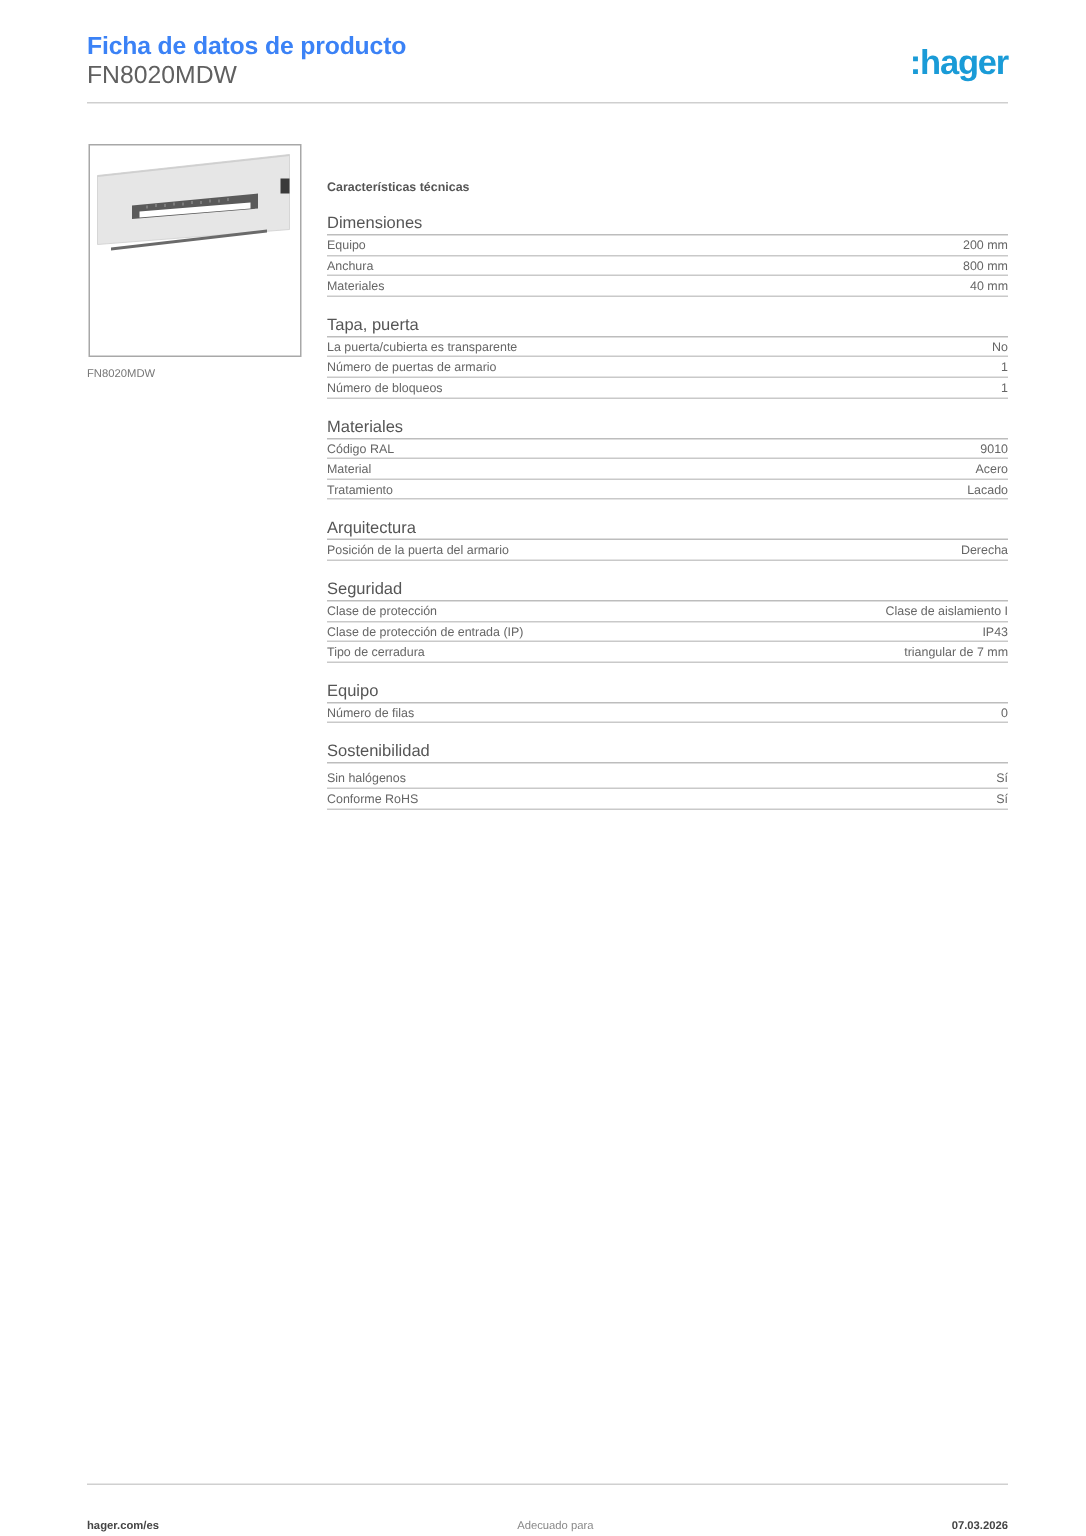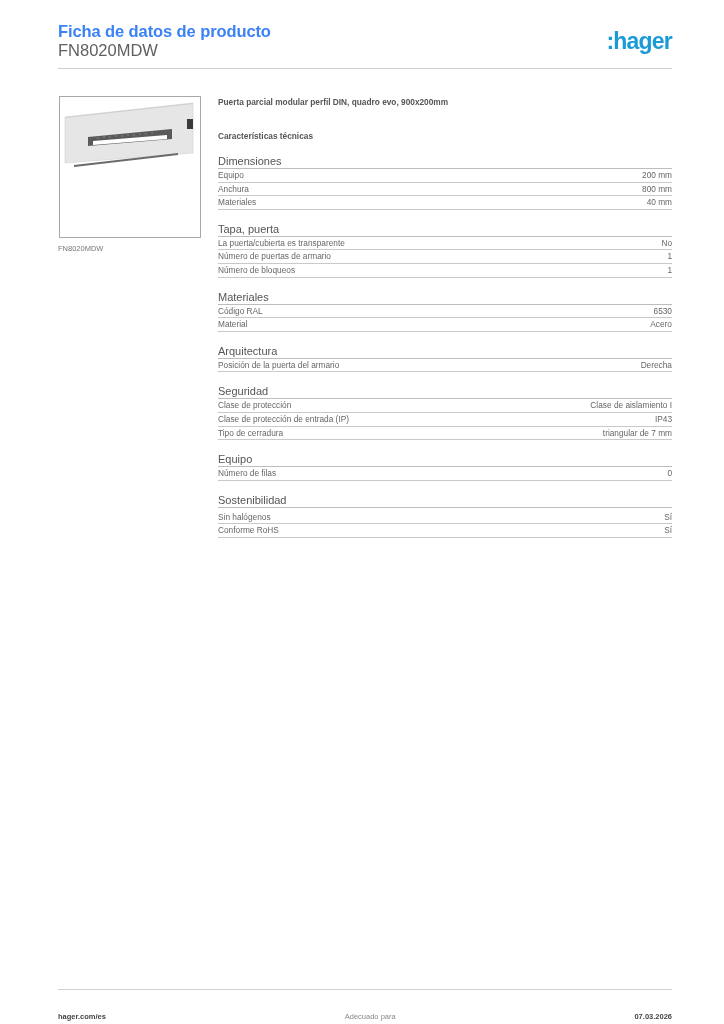--- a/index.html
+++ b/index.html
@@ -57,21 +57,20 @@
         <line x1="92" y1="35" x2="92" y2="37"></line>
     </g>
     <rect x="127" y="22" width="6" height="10" fill="#3a3a3a"></rect>
     <polygon points="14,68 118,56 118,58 14,70" fill="#6a6a6a"></polygon>
     <polygon points="5,20 133,6 133,7 5,21" fill="#cfcfcf"></polygon>
   </svg>
 </div>
 <div class="image-caption">FN8020MDW</div>
 
 <div class="content">
-  <div class="product-desc">Puerta parcial modular perfil DIN, quadro evo, 900x200mm</div>
   <div class="tech-title">Características técnicas</div>
 
   <div class="section">
     <div class="section-title">Dimensiones</div>
     <div class="row">
         <span class="label">Equipo</span>
         <span class="value">200 mm</span>
       </div>
     <div class="row">
         <span class="label">Anchura</span>
@@ -96,25 +95,29 @@
     <div class="row">
         <span class="label">Número de bloqueos</span>
         <span class="value">1</span>
       </div>
   </div>
 
   <div class="section">
     <div class="section-title">Materiales</div>
     <div class="row">
         <span class="label">Código RAL</span>
-        <span class="value">6530</span>
+        <span class="value">9010</span>
       </div>
     <div class="row">
         <span class="label">Material</span>
         <span class="value">Acero</span>
+      </div>
+    <div class="row">
+        <span class="label">Tratamiento</span>
+        <span class="value">Lacado</span>
       </div>
   </div>
 
   <div class="section">
     <div class="section-title">Arquitectura</div>
     <div class="row">
         <span class="label">Posición de la puerta del armario</span>
         <span class="value">Derecha</span>
       </div>
   </div>

